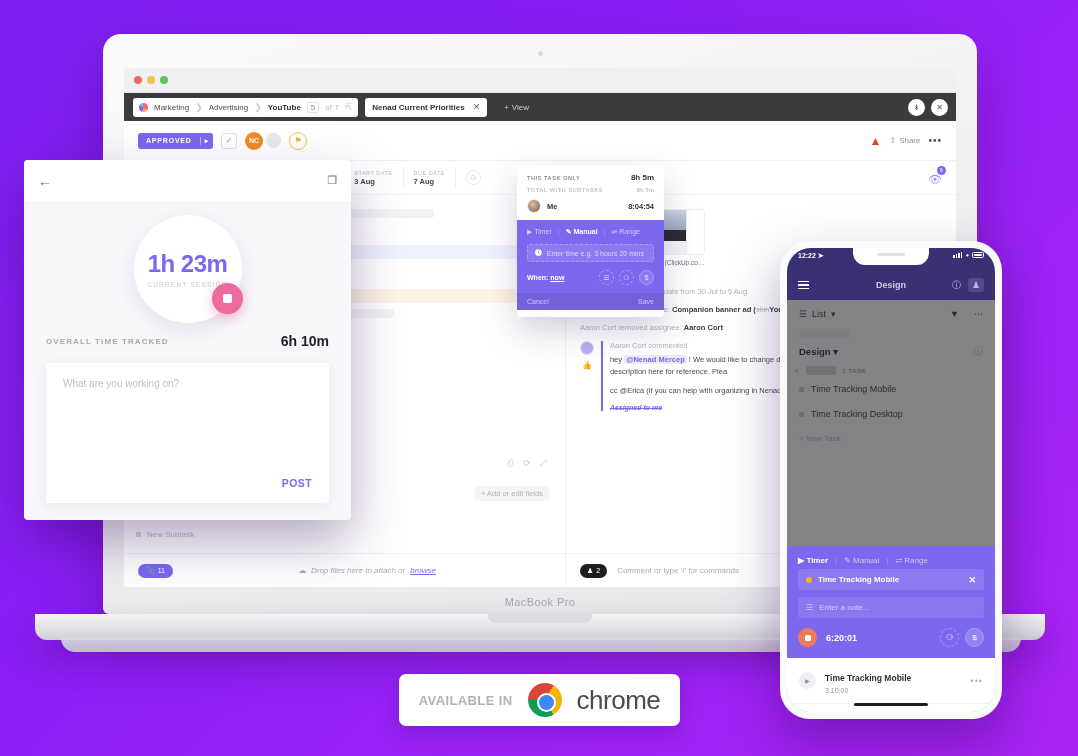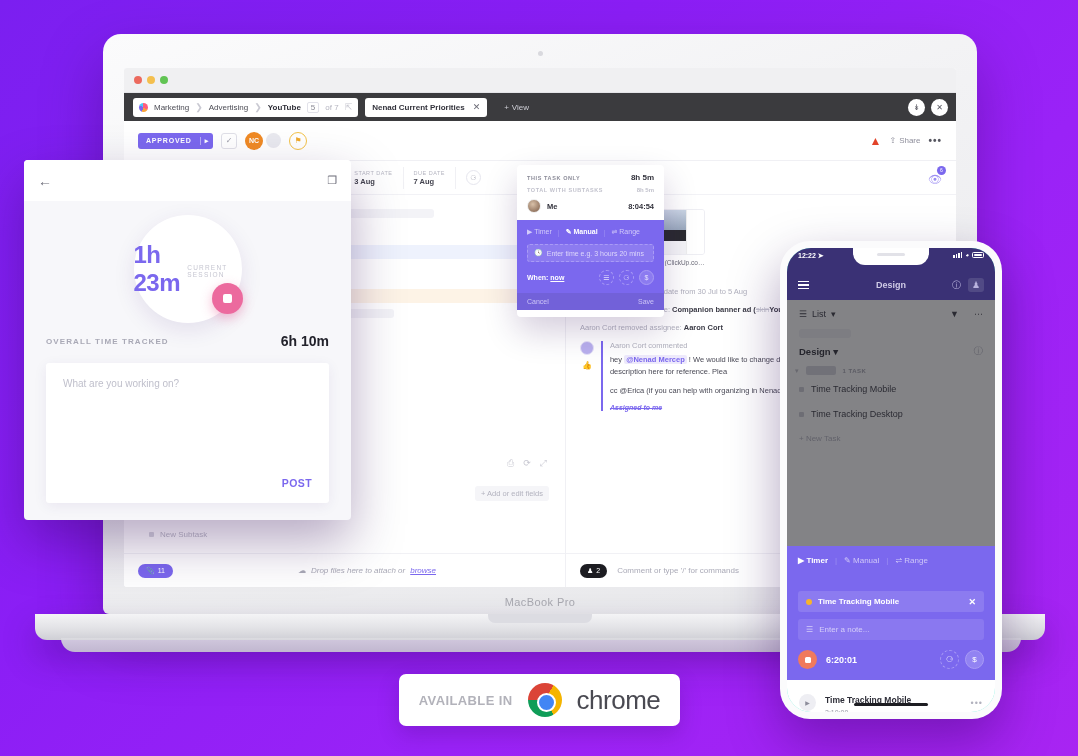--- a/index.html
+++ b/index.html
@@ -107,21 +107,21 @@
   .col-left { width:53%; padding:14px 16px; position:relative; }
   .col-right { width:47%; border-left:1px solid #f0f0f4; position:relative; }
 
   .ghost-line { background:#f3f3f7; border-radius:3px; height:9px; margin-bottom:9px; }
   .desc-text { font-size:9px; color:#3c3c46; line-height:1.5; margin:8px 0; }
   .band-blue { background:#eef2fd; height:14px; border-radius:2px; margin:6px 0; }
   .band-peach { background:#fdf3e6; height:14px; border-radius:2px; margin:6px 0; }
   .small-icons { position:absolute; right:18px; bottom:118px; display:flex; gap:9px; color:#c6c6d0; font-size:9px; }
   .addfields { position:absolute; right:16px; bottom:86px; font-size:7.5px; color:#b3b3bf; background:#f5f5f8;
     padding:3px 6px; border-radius:3px; }
-  .newsubtask { position:absolute; left:25px; bottom:48px; font-size:8px; color:#bcbcc7;
+  .newsubtask { position:absolute; left:12px; bottom:48px; font-size:8px; color:#bcbcc7;
     display:flex; align-items:center; gap:6px; }
   .attach-bar { position:absolute; left:0; right:0; bottom:0; height:34px; border-top:1px solid #f1f1f5;
     display:flex; align-items:center; padding:0 14px; gap:10px; }
   .clip-pill { background:#7b68ee; color:#fff; font-size:7px; border-radius:9px;
     padding:3px 8px; display:flex; align-items:center; gap:3px; }
   .drop-txt { flex:1; text-align:center; font-size:8px; color:#a9a9b6; font-style:italic;
     display:flex; align-items:center; justify-content:center; gap:5px; }
   .drop-txt u { color:#7b68ee; }
 
   
@@ -193,21 +193,21 @@
   .ep-head { height:41px; background:#fff; display:flex; align-items:center;
     padding:0 14px; position:relative; }
   .ep-back { font-size:14px; color:#6d6d7a; }
   .ep-title-wrap { position:absolute; left:0; right:0; text-align:center; }
   .ep-title { font-size:12px; color:#22222b; font-weight:bold; }
   .ep-sub { font-size:6.5px; color:#c0c0cb; margin-top:1px; }
   .ep-ext { position:absolute; right:14px; font-size:11px; color:#6d6d7a; }
   .ep-timer-zone { height:128px; position:relative; }
   .ep-circle { position:absolute; left:50%; top:14px; margin-left:-54px; width:108px; height:108px;
     background:#fff; border-radius:50%; box-shadow:0 7px 22px rgba(60,20,120,.10);
-    display:flex; flex-direction:row; align-items:center; justify-content:center; }
+    display:flex; flex-direction:column; align-items:center; justify-content:center; }
   .ep-time { font-size:24px; color:#7b68ee; font-weight:bold; letter-spacing:-.5px; }
   .ep-cs { font-size:6.5px; color:#c6c6d1; letter-spacing:1.2px; margin-top:3px; }
   .ep-stop { position:absolute; left:50%; margin-left:24px; top:82px; width:31px; height:31px;
     border-radius:50%; background:#ec6a9e; box-shadow:0 4px 12px rgba(236,106,158,.45);
     display:flex; align-items:center; justify-content:center; }
   .ep-stop i { width:9px; height:9px; background:#fff; border-radius:2px; display:block; }
   .ep-overall { display:flex; justify-content:space-between; align-items:center;
     padding:0 22px; margin-top:4px; }
   .ep-ot-k { font-size:8px; color:#a9a9b6; letter-spacing:1.1px; font-weight:bold; }
   .ep-ot-v { font-size:14px; color:#22222b; font-weight:bold; }
@@ -252,21 +252,21 @@
   .ph-grouphdr { display:flex; align-items:center; justify-content:space-between;
     padding:0 12px; font-size:9.5px; color:#2e2e38; font-weight:bold; margin-bottom:8px;text-align:right; }
   .ph-statusrow { display:flex; align-items:center; gap:7px; padding:0 8px; margin-bottom:9px; }
   .ph-tag { background:#d8d8e0; border-radius:2px; width:30px; height:9px; }
   .ph-taskcount { font-size:6px; color:#a6a6b2; letter-spacing:.5px; font-weight:bold; }
   .ph-task { display:flex; align-items:center; gap:7px; padding:0 12px; margin-bottom:15px;
     font-size:9px; color:#3a3a45; }
   .ph-task .sq { width:5px; height:5px; background:#cfcfd8; border-radius:1px; }
   .ph-newtask { padding:0 12px; font-size:8px; color:#b6b6c2; }
   .ph-timerpanel { background:#7b68ee; padding:10px 11px 11px 11px; }
-  .ph-tt { display:flex; align-items:center; gap:7px; font-size:8px; color:#cfc7f8; margin-bottom:26px; }
+  .ph-tt { display:flex; align-items:center; gap:7px; font-size:8px; color:#cfc7f8; margin-bottom:4px; }
   .ph-tt .active { color:#fff; font-weight:bold; }
   .ph-tt .sep { color:#9d8ff3; }
   .ph-tsel { background:#8c7bf0; border-radius:3px; height:21px; display:flex; align-items:center;
     justify-content:space-between; padding:0 8px; margin-bottom:7px; }
   .ph-tsel .l { display:flex; align-items:center; gap:6px; font-size:8px; color:#fff; font-weight:bold; }
   .ph-tsel .dot { width:6px; height:6px; border-radius:50%; background:#f7b32b; }
   .ph-tsel .x { color:#fff; font-size:9px; font-weight:bold; }
   .ph-note { background:#8a78f0; border-radius:3px; height:21px; display:flex; align-items:center;
     gap:6px; padding:0 8px; font-size:8px; color:#d5cefa; margin-bottom:10px; }
   .ph-ctrl { display:flex; align-items:center; justify-content:space-between; }

